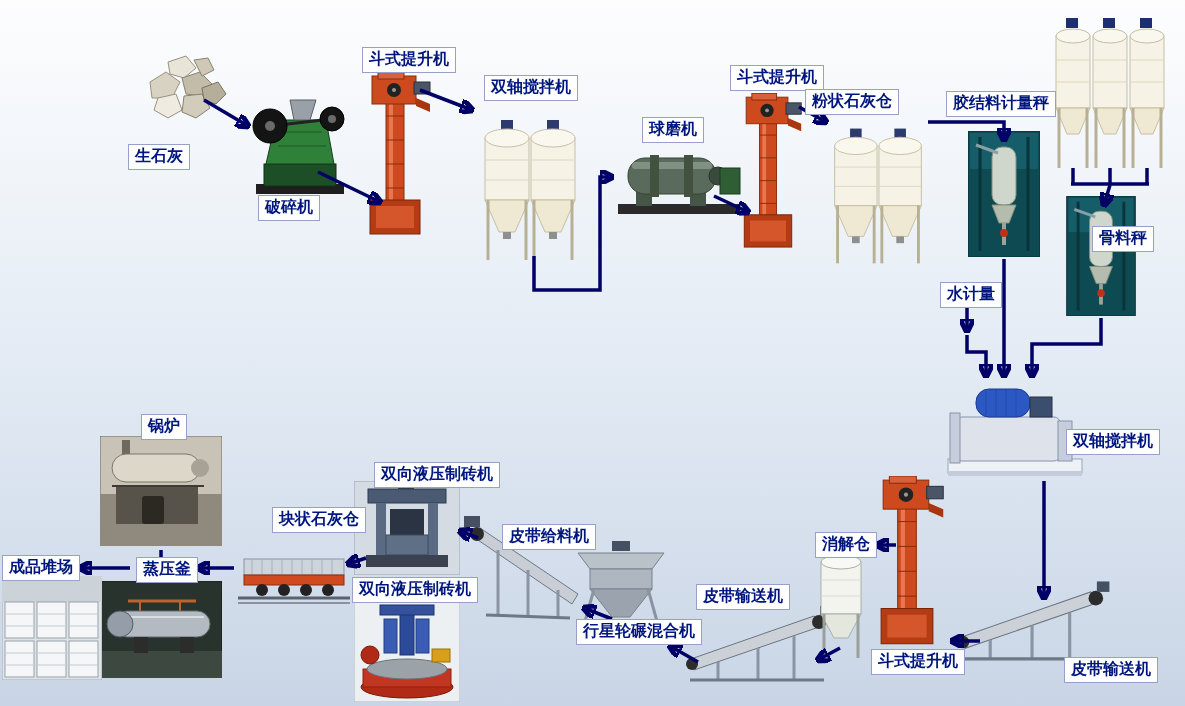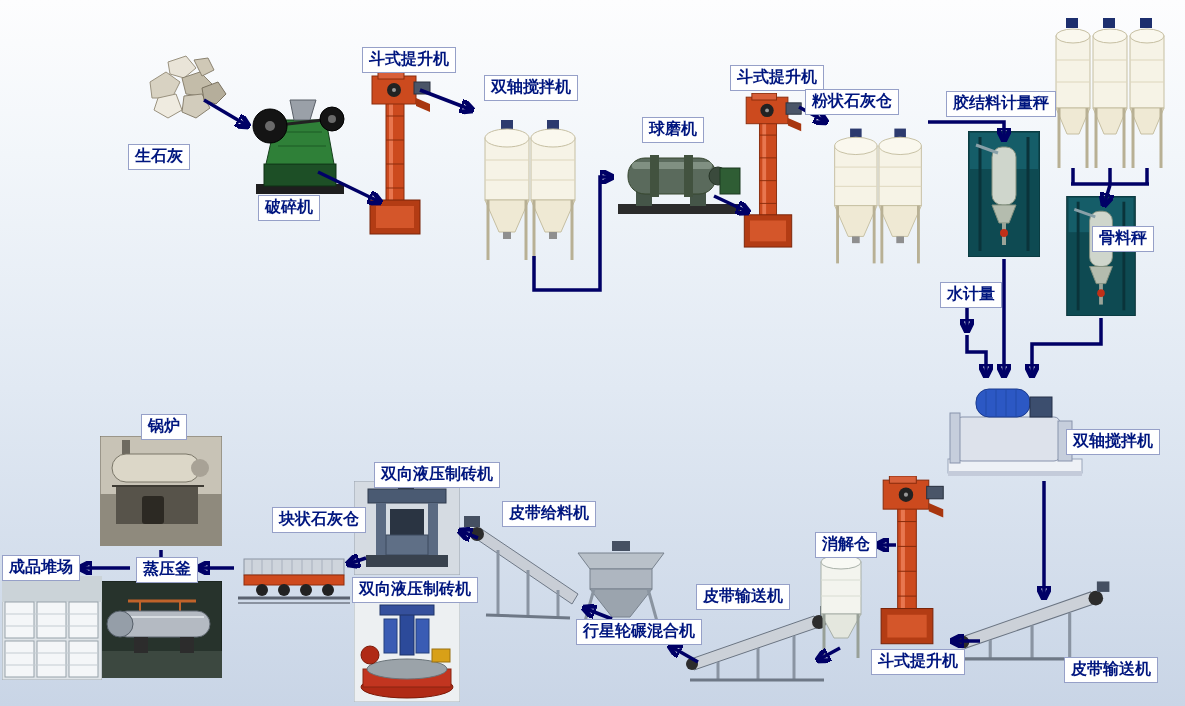--- a/index.html
+++ b/index.html
@@ -418,21 +418,21 @@
   <div class="lbl" style="left:642px;top:117px">球磨机</div>
   <div class="lbl" style="left:730px;top:65px">斗式提升机</div>
   <div class="lbl" style="left:805px;top:89px">粉状石灰仓</div>
   <div class="lbl" style="left:946px;top:91px">胶结料计量秤</div>
   <div class="lbl" style="left:1092px;top:226px">骨料秤</div>
   <div class="lbl" style="left:940px;top:282px">水计量</div>
   <div class="lbl" style="left:1066px;top:429px">双轴搅拌机</div>
   <div class="lbl" style="left:141px;top:414px">锅炉</div>
   <div class="lbl" style="left:374px;top:462px">双向液压制砖机</div>
   <div class="lbl" style="left:272px;top:507px">块状石灰仓</div>
-  <div class="lbl" style="left:502px;top:501px">皮带给料机</div>
+  <div class="lbl" style="left:502px;top:524px">皮带给料机</div>
   <div class="lbl" style="left:815px;top:532px">消解仓</div>
   <div class="lbl" style="left:2px;top:555px">成品堆场</div>
   <div class="lbl" style="left:136px;top:557px">蒸压釜</div>
   <div class="lbl" style="left:352px;top:577px">双向液压制砖机</div>
   <div class="lbl" style="left:696px;top:584px">皮带输送机</div>
   <div class="lbl" style="left:576px;top:619px">行星轮碾混合机</div>
   <div class="lbl" style="left:871px;top:649px">斗式提升机</div>
   <div class="lbl" style="left:1064px;top:657px">皮带输送机</div>
 
 </div>

